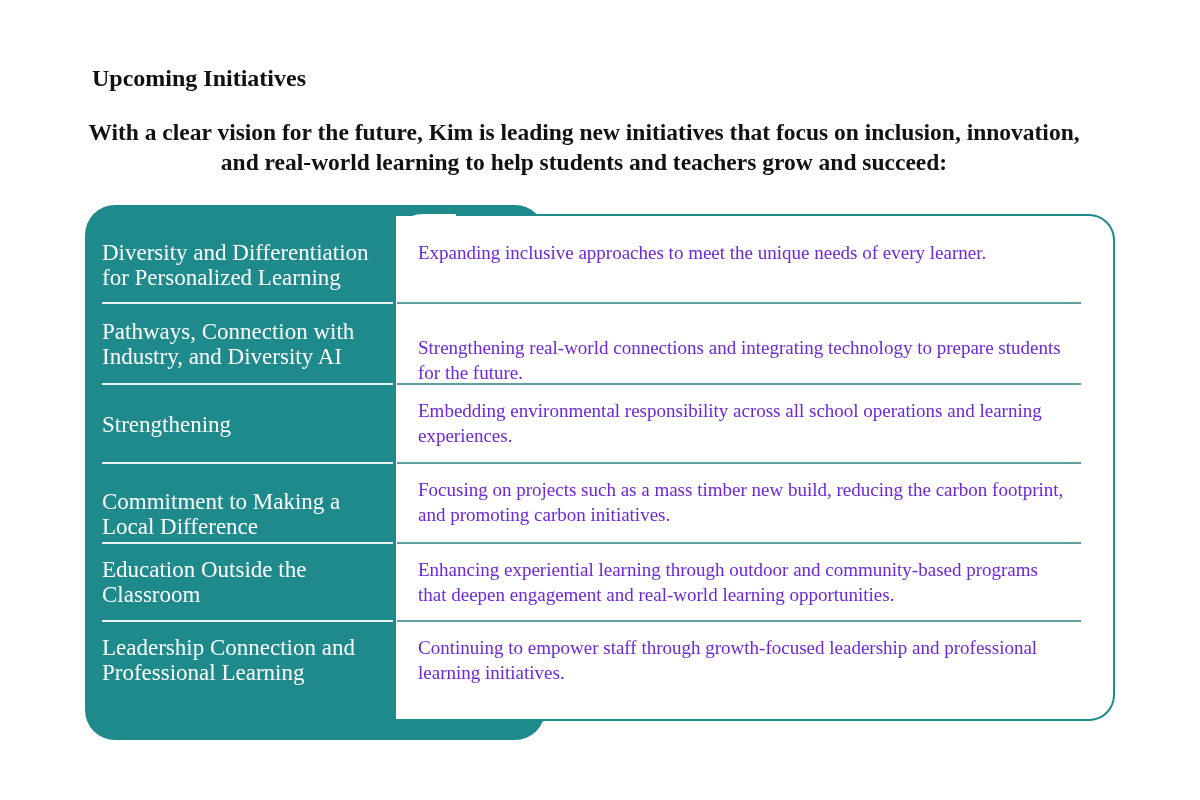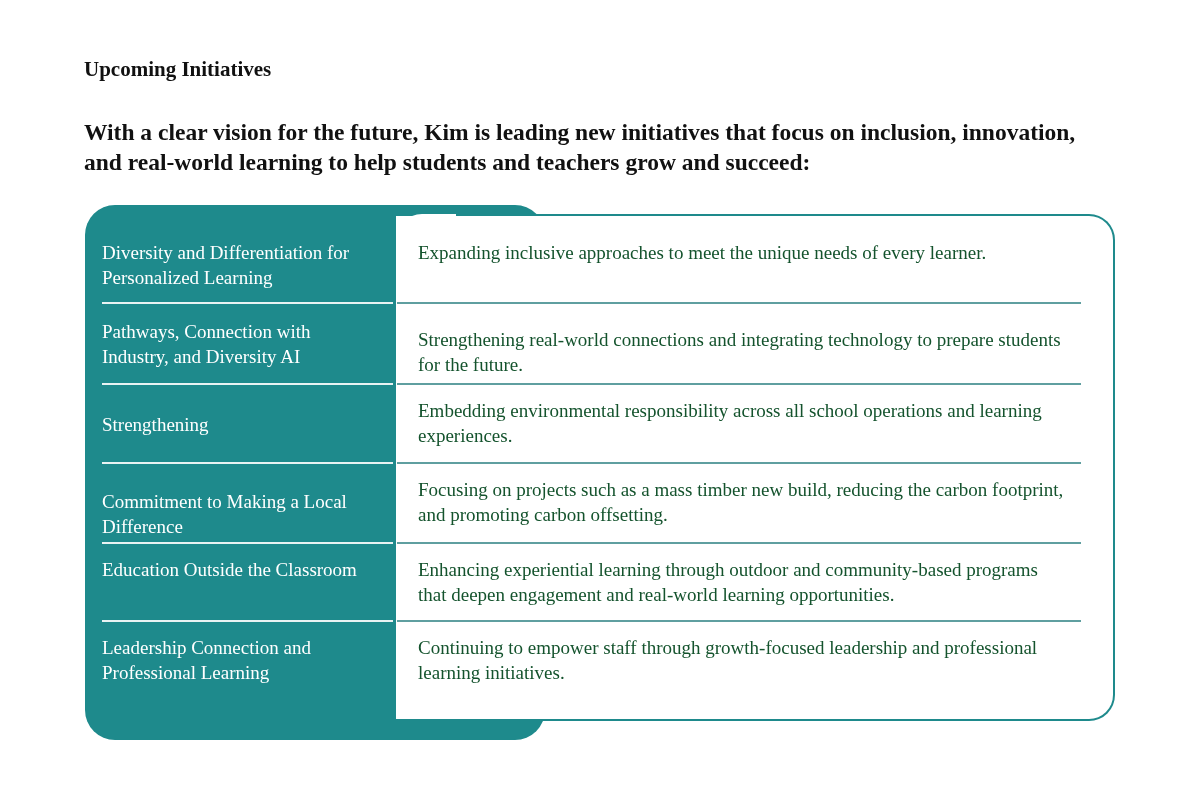--- a/index.html
+++ b/index.html
@@ -1,59 +1,59 @@
 <!DOCTYPE html>
 <html><head>
 <meta charset="utf-8">
 <style>
   html, body { margin: 0; padding: 0; background: #ffffff; }
   body { width: 1200px; height: 800px; position: relative; overflow: hidden;
          font-family: "Liberation Serif", "DejaVu Serif", serif; color: #111; }
-  .title { position: absolute; left: 84px; top: 57px; font-size: 21px; font-weight: bold; margin: 0; }
+  .title { position: absolute; left: 84px; top: 57px; font-size: 24px; font-weight: bold; margin: 8px; }
   .intro { position: absolute; left: 84px; top: 117px; width: 1000px; font-size: 23.5px; font-weight: bold;
-           line-height: 30px; margin: 0; }
+           line-height: 30px; margin: 0; text-align: center; }
   .teal-panel { position: absolute; left: 85px; top: 205px; width: 460px; height: 535px;
                 background: #1e8a8c; border-radius: 30px; }
   .white-panel { position: absolute; left: 396px; top: 214px; width: 717px; height: 503px;
                  background: #fff; border: 2px solid #1e8a8c; border-left: none; border-radius: 0 26px 26px 0; }
   .white-mask { position: absolute; left: 396px; top: 214px; width: 60px; height: 505px;
                 background: #fff; border-radius: 26px 0 0 26px; }
   .rows { position: absolute; left: 85px; top: 230px; width: 1000px; }
   .row { position: absolute; left: 0; width: 1000px; }
-  .label { position: absolute; left: 17px; width: 275px; color: #fff; font-size: 19px; line-height: 25px; }
-  .desc { position: absolute; left: 333px; width: 650px; font-size: 19px; line-height: 25px; color: #14532d; }
+  .label { position: absolute; left: 17px; width: 275px; color: #fff; font-size: 23px; line-height: 25px; }
+  .desc { position: absolute; left: 333px; width: 650px; font-size: 19px; line-height: 25px; color: #6d28d9; }
   .div-left { position: absolute; left: 102px; width: 291px; height: 2px; background: #e8f3f3; }
   .div-right { position: absolute; left: 397px; width: 684px; height: 2px; background: #5f9fa0; }
 </style>
 </head>
 <body>
 
 <h2 class="title">Upcoming Initiatives</h2>
 <p class="intro">With a clear vision for the future, Kim is leading new initiatives that focus on inclusion, innovation, and real-world learning to help students and teachers grow and succeed:</p>
 
 <div class="teal-panel"></div>
 <div class="white-panel"></div>
 <div class="white-mask"></div>
 
 <div class="rows">
   <div class="row" style="top:10px">
     <div class="label" style="top:0">Diversity and Differentiation for Personalized Learning</div>
     <div class="desc" style="top:0">Expanding inclusive approaches to meet the unique needs of every learner.</div>
   </div>
   <div class="row" style="top:89px">
     <div class="label" style="top:0">Pathways, Connection with Industry, and Diversity AI</div>
-    <div class="desc" style="top:8px">Strengthening real-world connections and integrating technology to prepare students for the future.</div>
+    <div class="desc" style="top:16px">Strengthening real-world connections and integrating technology to prepare students for the future.</div>
   </div>
   <div class="row" style="top:168px">
     <div class="label" style="top:14px">Strengthening</div>
     <div class="desc" style="top:0">Embedding environmental responsibility across all school operations and learning experiences.</div>
   </div>
   <div class="row" style="top:247px">
     <div class="label" style="top:12px">Commitment to Making a Local Difference</div>
-    <div class="desc" style="top:0">Focusing on projects such as a mass timber new build, reducing the carbon footprint, and promoting carbon offsetting.</div>
+    <div class="desc" style="top:0">Focusing on projects such as a mass timber new build, reducing the carbon footprint, and promoting carbon initiatives.</div>
   </div>
   <div class="row" style="top:327px">
     <div class="label" style="top:0">Education Outside the Classroom</div>
     <div class="desc" style="top:0">Enhancing experiential learning through outdoor and community-based programs that deepen engagement and real-world learning opportunities.</div>
   </div>
   <div class="row" style="top:405px">
     <div class="label" style="top:0">Leadership Connection and Professional Learning</div>
     <div class="desc" style="top:0">Continuing to empower staff through growth-focused leadership and professional learning initiatives.</div>
   </div>
 </div>

